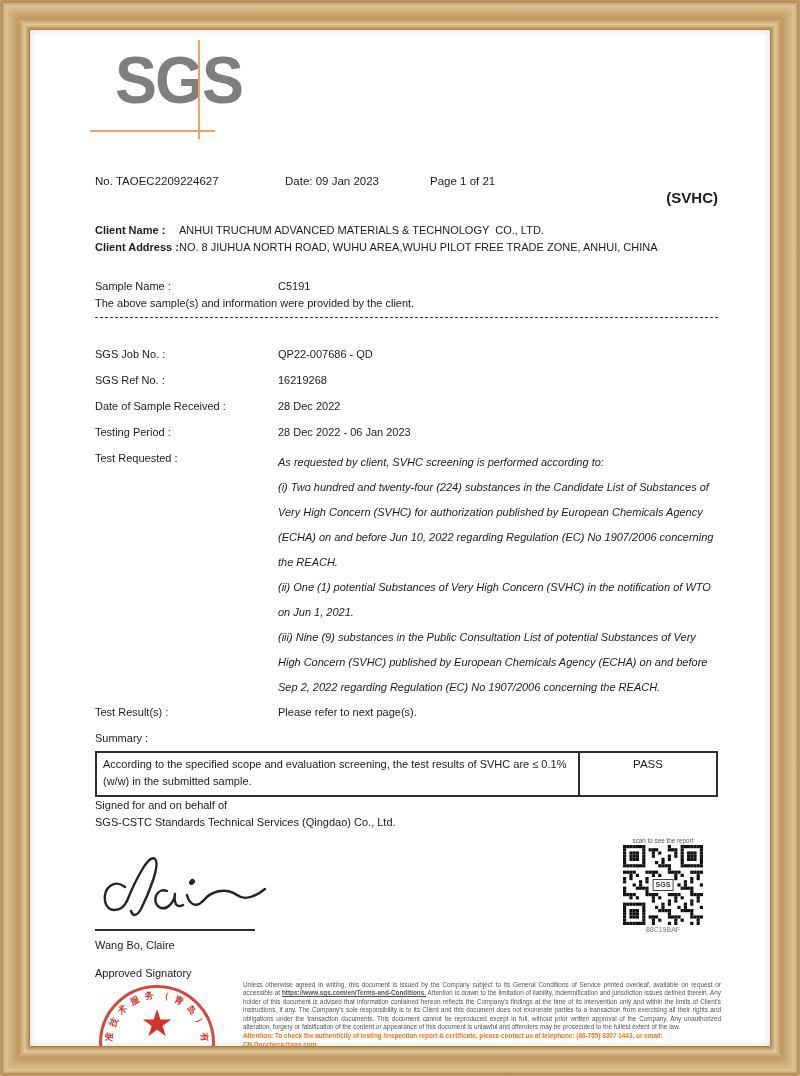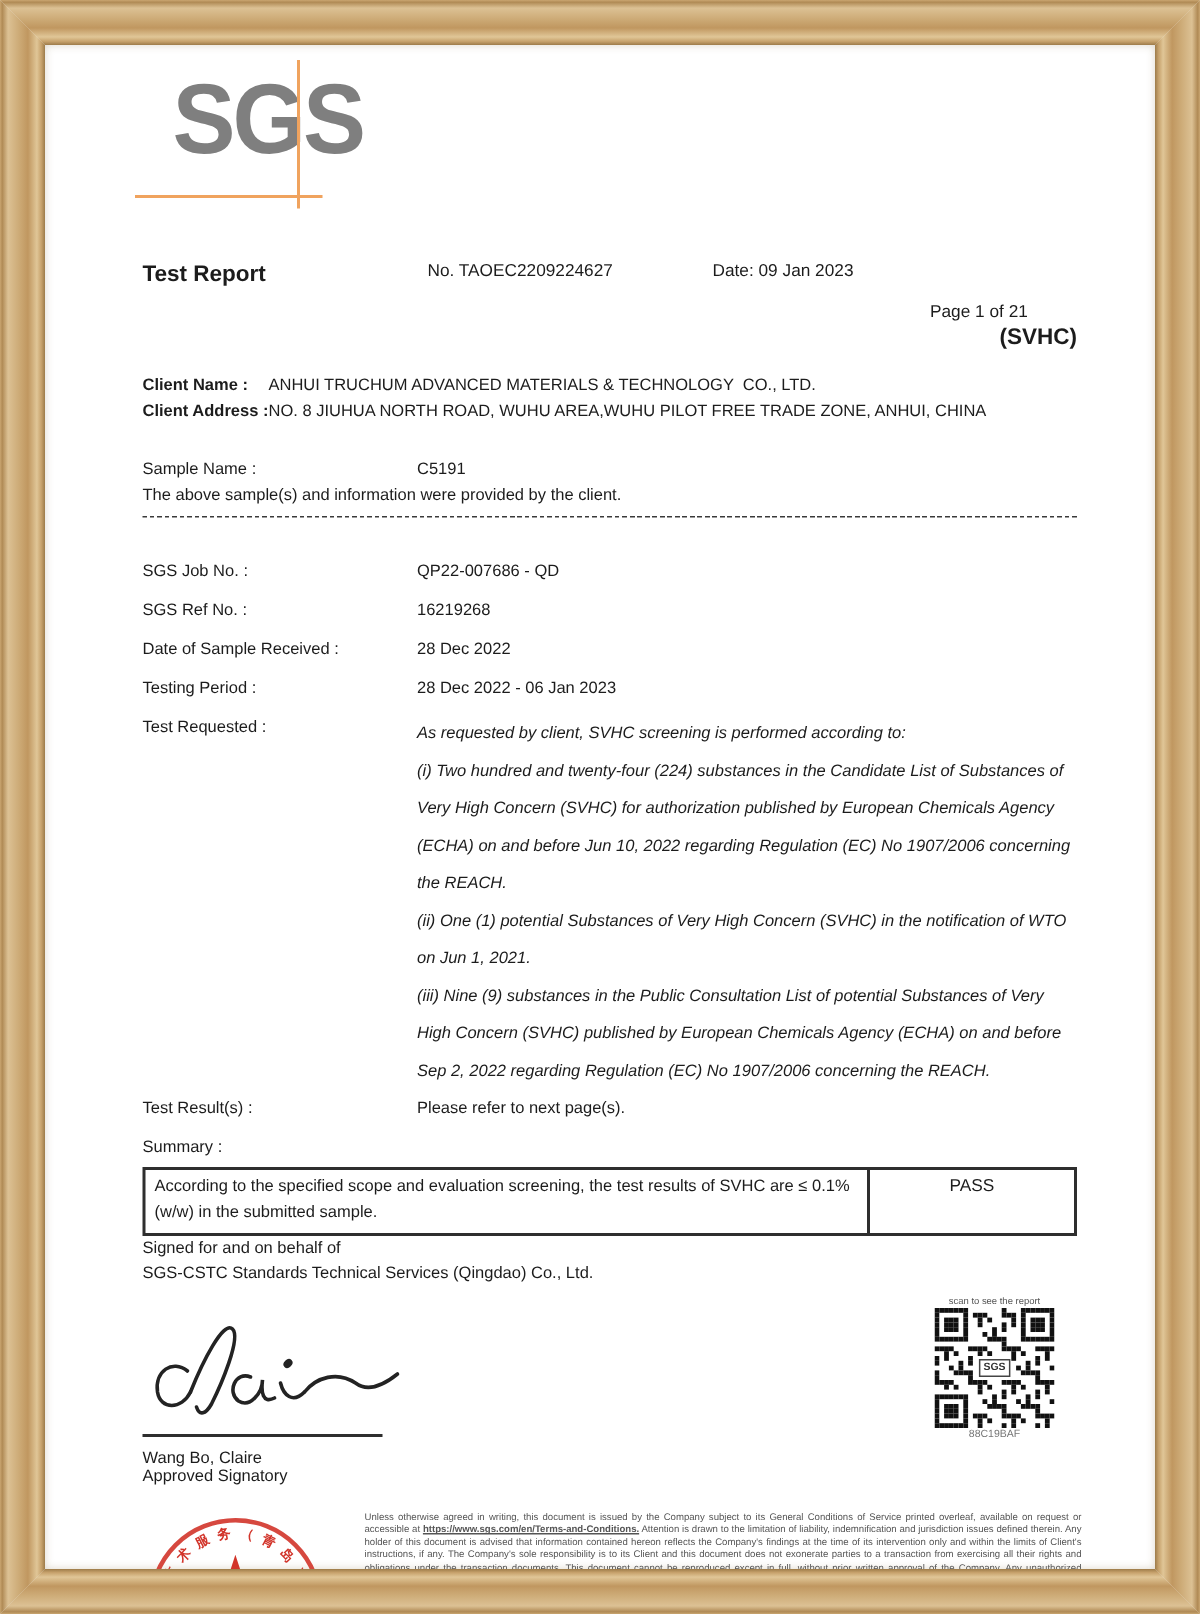--- a/index.html
+++ b/index.html
@@ -38,21 +38,21 @@
   .logo-wrap{position:relative;height:96px;margin-top:20px;}
   .logo-text{position:absolute;left:20px;top:-6px;font-size:63px;font-weight:bold;color:var(--logo-gray);letter-spacing:-2px;transform:scaleY(1.05);}
   .logo-hline{position:absolute;left:-5px;top:80px;width:125px;height:2px;background:var(--accent-orange);}
   .logo-vline{position:absolute;left:103px;top:-10px;width:2px;height:99px;background:var(--accent-orange);}
 
   
   .header-grid{display:flex;margin-top:26px;align-items:flex-start;}
   .hd-title{width:190px;font-size:15px;font-weight:bold;line-height:22px;}
   .hd-no{width:190px;font-size:11.5px;padding-top:3px;}
   .hd-date{width:145px;font-size:11.5px;padding-top:3px;}
-  .hd-page{flex:1;font-size:11.5px;padding-top:3px;margin-top:27px;}
+  .hd-page{flex:1;font-size:11.5px;padding-top:3px;}
   .hd-sub{font-size:15px;font-weight:bold;margin-top:2px;text-align:right;}
 
   
   .client-block{margin-top:16px;line-height:17px;}
   .kv-inline{display:flex;}
   .kv-inline .lbl{width:84px;flex:none;font-weight:bold;}
   .kv-inline .val{white-space:pre-wrap;}
 
   
   .sample-block{margin-top:22px;line-height:17px;}
@@ -76,21 +76,21 @@
   .summary-verdict{width:138px;flex:none;border-left:2px solid #2e2e2e;display:flex;align-items:flex-start;justify-content:center;padding-top:5px;font-size:11.5px;}
 
   
   .signedfor{line-height:17px;}
 
   
   .sig-qr{position:relative;height:140px;margin-top:6px;}
   .sig-img{position:absolute;left:-4px;top:6px;}
   .sig-line{position:absolute;left:0;top:92px;width:160px;height:2px;background:#2e2e2e;}
   .sig-name{position:absolute;left:0;top:100px;line-height:17px;}
-  .sig-title{position:absolute;left:0;top:112px;line-height:17px;}
+  .sig-title{position:absolute;left:0;top:128px;line-height:17px;}
   .qr-block{position:absolute;left:522px;top:0;width:92px;text-align:center;}
   .qr-caption{font-size:6.3px;color:#555;margin-bottom:1px;}
   .qr-svg-wrap{position:relative;width:80px;height:80px;margin:0 auto;}
   .qr-svg-wrap svg{display:block;}
   .qr-center{position:absolute;left:50%;top:50%;transform:translate(-50%,-50%);background:#fff;border:1px solid #444;font-size:7px;font-weight:bold;line-height:8px;padding:1px 2px;color:#333;}
   .qr-code-text{font-size:7px;color:#777;margin-top:1px;}
 
   
   .bottom{position:relative;margin-top:4px;height:150px;}
   .stamp{position:absolute;left:2px;top:2px;width:120px;height:120px;}
@@ -130,21 +130,20 @@
   <div class="page">
     <div class="content">
 
       <div class="logo-wrap">
         <span class="logo-text">SGS</span>
         <div class="logo-hline"></div>
         <div class="logo-vline"></div>
       </div>
 
       <div class="header-grid">
-        <div class="hd-title">Test Report</div>
         <div class="hd-no">No. TAOEC2209224627</div>
         <div class="hd-date">Date: 09 Jan 2023</div>
         <div class="hd-page">Page 1 of 21</div>
       </div>
       <div class="hd-sub">(SVHC)</div>
 
       <div class="client-block">
         <div class="kv-inline">
           <span class="lbl">Client Name :</span>
           <span class="val">ANHUI TRUCHUM ADVANCED MATERIALS &amp; TECHNOLOGY  CO., LTD.</span>

